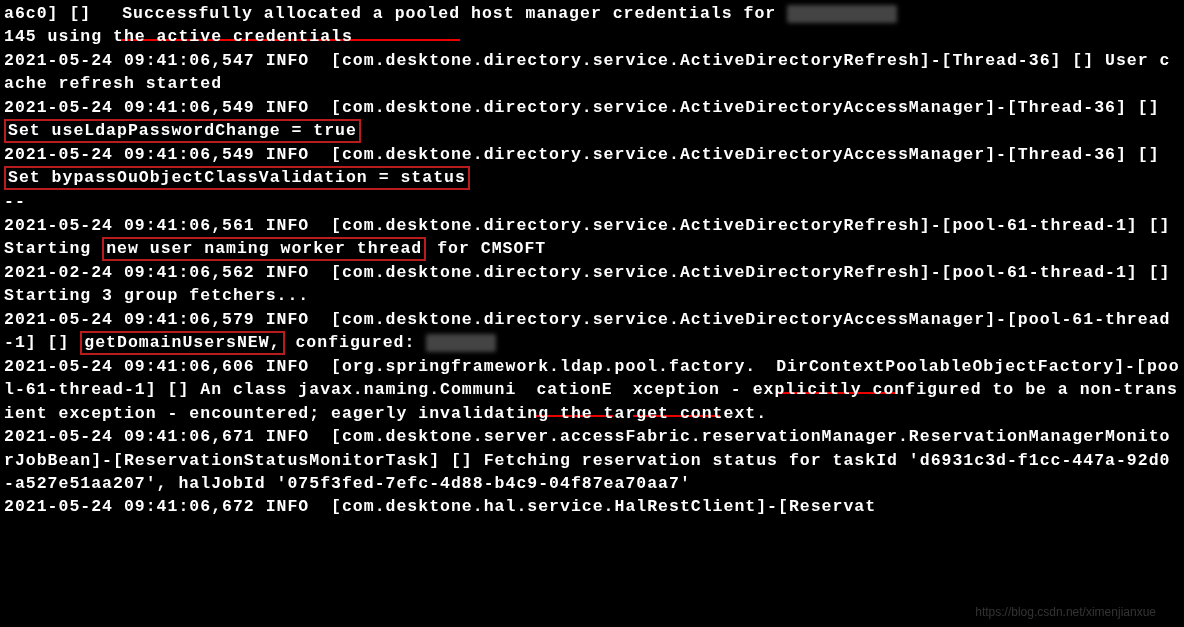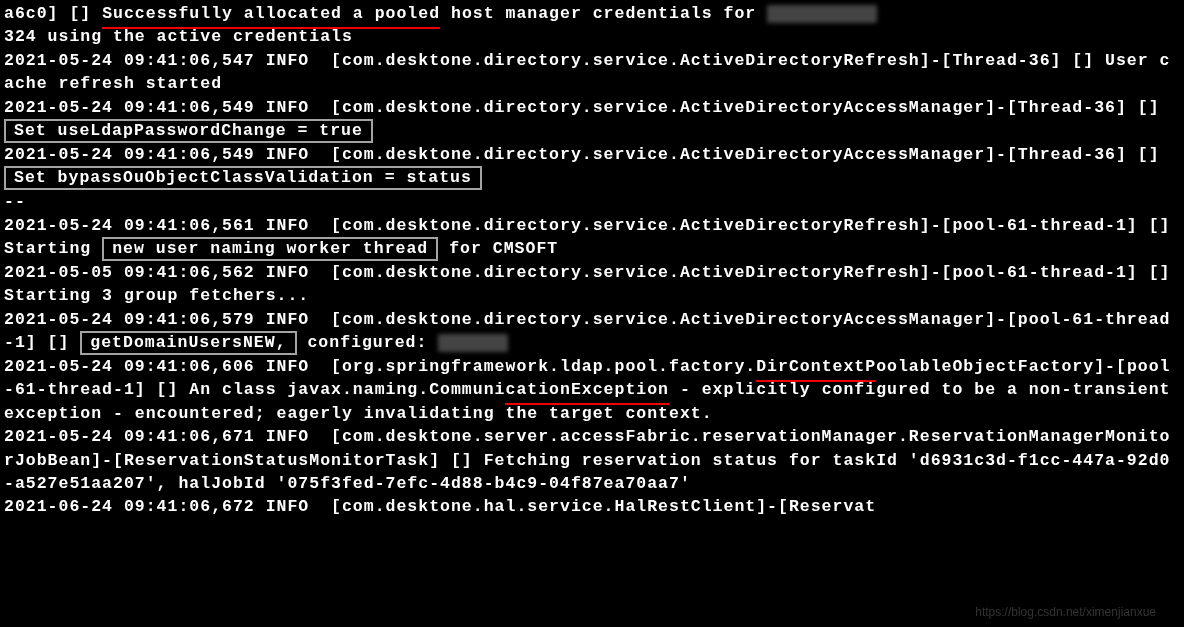--- a/index.html
+++ b/index.html
@@ -24,48 +24,48 @@
   }
   .smudge {
     display: inline-block;
     background: #444;
     filter: blur(2px);
     border-radius: 2px;
     vertical-align: middle;
   }
   .sm1 { width: 110px; height: 18px; }
   .sm2 { width: 70px; height: 18px; }
-  .underline-red { border-bottom: 2px solid #e00; padding-bottom: 4px; }
+  .underline-red { border-bottom: 2px solid #e00; padding-bottom: 16px; margin-left: 20px; }
   .box-red {
-    border: 2px solid #a3a3a3;
-    padding: 0 8px;
+    border: 2px solid #b91c1c;
+    padding: 0 2px;
     display: inline-block;
     line-height: 1.2;
   }
   .watermark {
     position: absolute;
     right: 28px;
     bottom: 6px;
     color: rgba(200,200,200,0.25);
     font-family: Arial, sans-serif;
     font-size: 12px;
     letter-spacing: 0;
     font-weight: normal;
     pointer-events: none;
   }
 </style>
 </head>
 <body>
 
 <div class="terminal"><span>a6c0] [] </span><span class="underline-red">Successfully allocated a pooled</span><span> host manager credentials for </span><span class="smudge sm1"></span>
-<span>324 using the active credentials</span>
+<span>145 using the active credentials</span>
 <span>2021-05-24 09:41:06,547 INFO  [com.desktone.directory.service.ActiveDirectoryRefresh]-[Thread-36] [] User cache refresh started</span>
 <span>2021-05-24 09:41:06,549 INFO  [com.desktone.directory.service.ActiveDirectoryAccessManager]-[Thread-36] [] </span><span class="box-red">Set useLdapPasswordChange = true</span>
 <span>2021-05-24 09:41:06,549 INFO  [com.desktone.directory.service.ActiveDirectoryAccessManager]-[Thread-36] [] </span><span class="box-red">Set bypassOuObjectClassValidation = status</span>
 <span>--</span>
 <span>2021-05-24 09:41:06,561 INFO  [com.desktone.directory.service.ActiveDirectoryRefresh]-[pool-61-thread-1] [] Starting </span><span class="box-red">new user naming worker thread</span><span> for CMSOFT</span>
-<span>2021-05-05 09:41:06,562 INFO  [com.desktone.directory.service.ActiveDirectoryRefresh]-[pool-61-thread-1] [] Starting 3 group fetchers...</span>
+<span>2021-02-24 09:41:06,562 INFO  [com.desktone.directory.service.ActiveDirectoryRefresh]-[pool-61-thread-1] [] Starting 3 group fetchers...</span>
 <span>2021-05-24 09:41:06,579 INFO  [com.desktone.directory.service.ActiveDirectoryAccessManager]-[pool-61-thread-1] [] </span><span class="box-red">getDomainUsersNEW,</span><span> configured: </span><span class="smudge sm2"></span>
 <span>2021-05-24 09:41:06,606 INFO  [org.springframework.ldap.pool.factory.</span><span class="underline-red">DirContextP</span><span>oolableObjectFactory]-[pool-61-thread-1] [] An class javax.naming.Communi</span><span class="underline-red">cationE</span><span class="underline-red">xception</span><span> - explicitly configured to be a non-transient exception - encountered; eagerly invalidating the target context.</span>
 <span>2021-05-24 09:41:06,671 INFO  [com.desktone.server.accessFabric.reservationManager.ReservationManagerMonitorJobBean]-[ReservationStatusMonitorTask] [] Fetching reservation status for taskId 'd6931c3d-f1cc-447a-92d0-a527e51aa207', halJobId '075f3fed-7efc-4d88-b4c9-04f87ea70aa7'</span>
-<span>2021-06-24 09:41:06,672 INFO  [com.desktone.hal.service.HalRestClient]-[Reservat</span></div>
+<span>2021-05-24 09:41:06,672 INFO  [com.desktone.hal.service.HalRestClient]-[Reservat</span></div>
 
 <div class="watermark">https://blog.csdn.net/ximenjianxue</div>
 
 </body></html>

